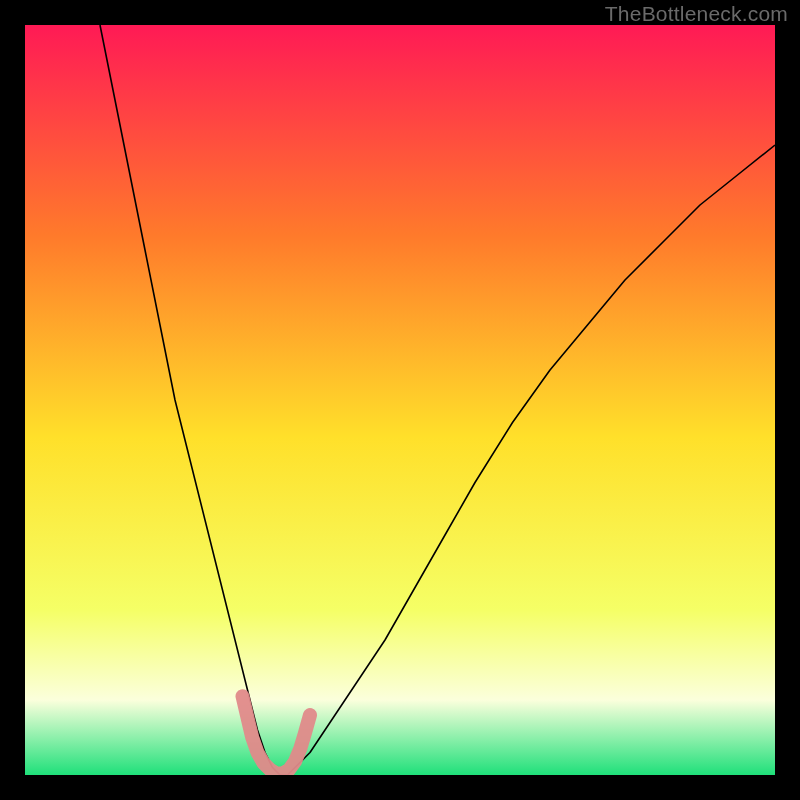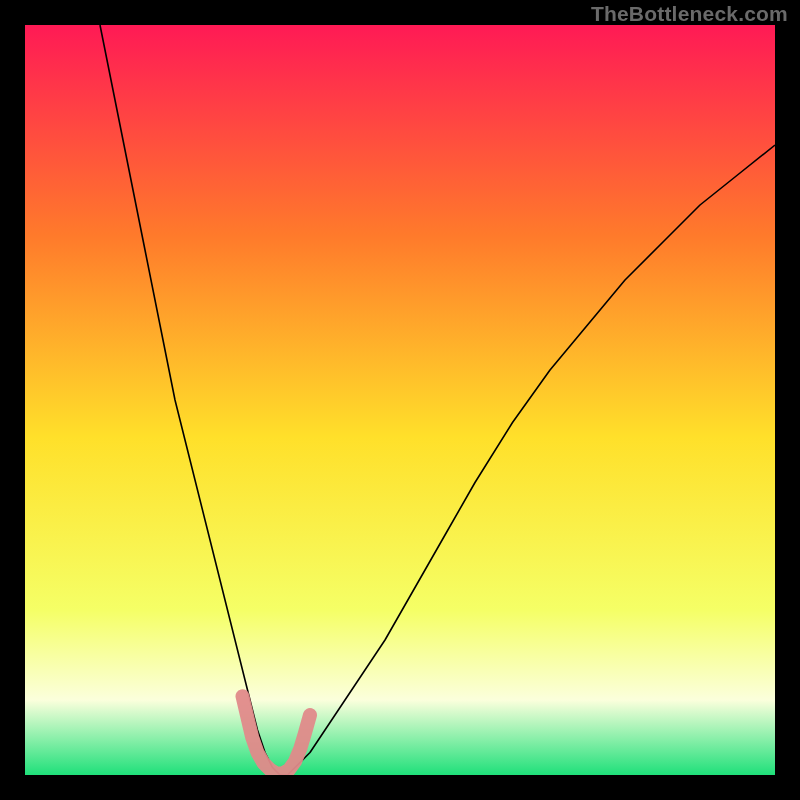--- a/index.html
+++ b/index.html
@@ -16,21 +16,21 @@
     left: 25px;
     top: 25px;
     width: 750px;
     height: 750px;
   }
   .attribution {
     position: absolute;
     top: 2px;
     right: 12px;
     font-size: 21px;
-    font-weight: 700;
+    font-weight: 400;
     color: #6a6a6a;
     letter-spacing: 0.2px;
   }
   svg { display: block; }
 </style>
 </head>
 <body>
 
 <div class="attribution">TheBottleneck.com</div>
 

